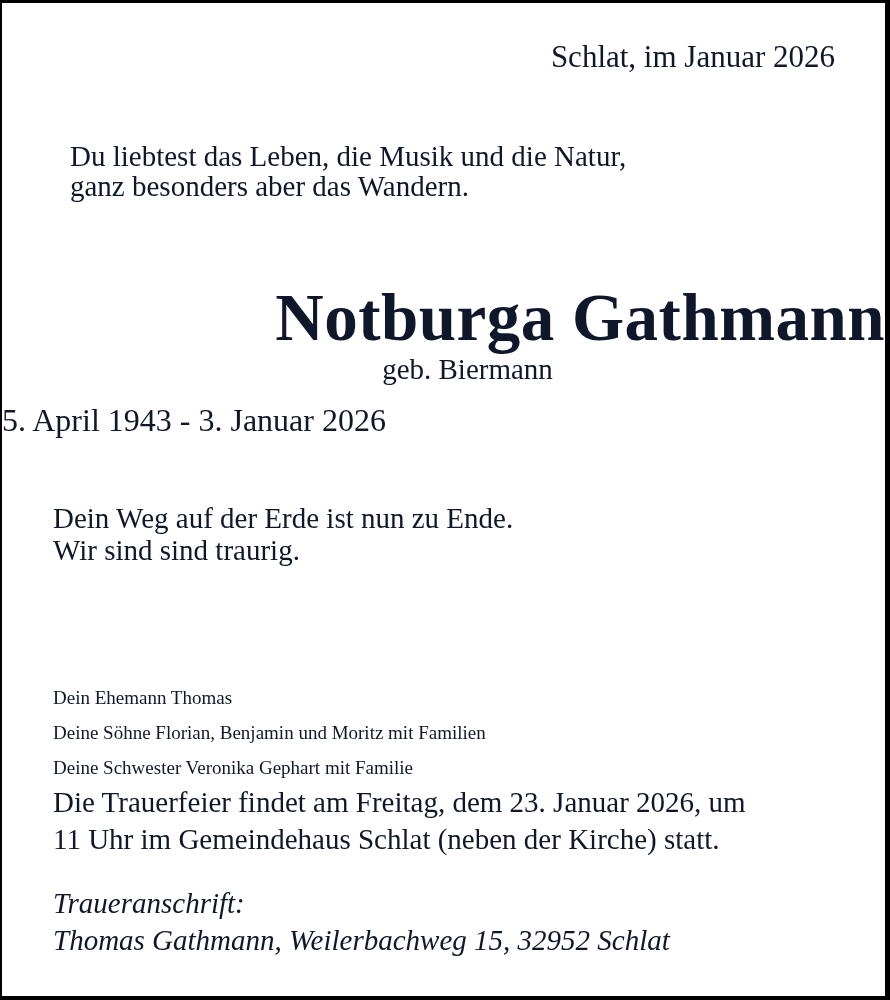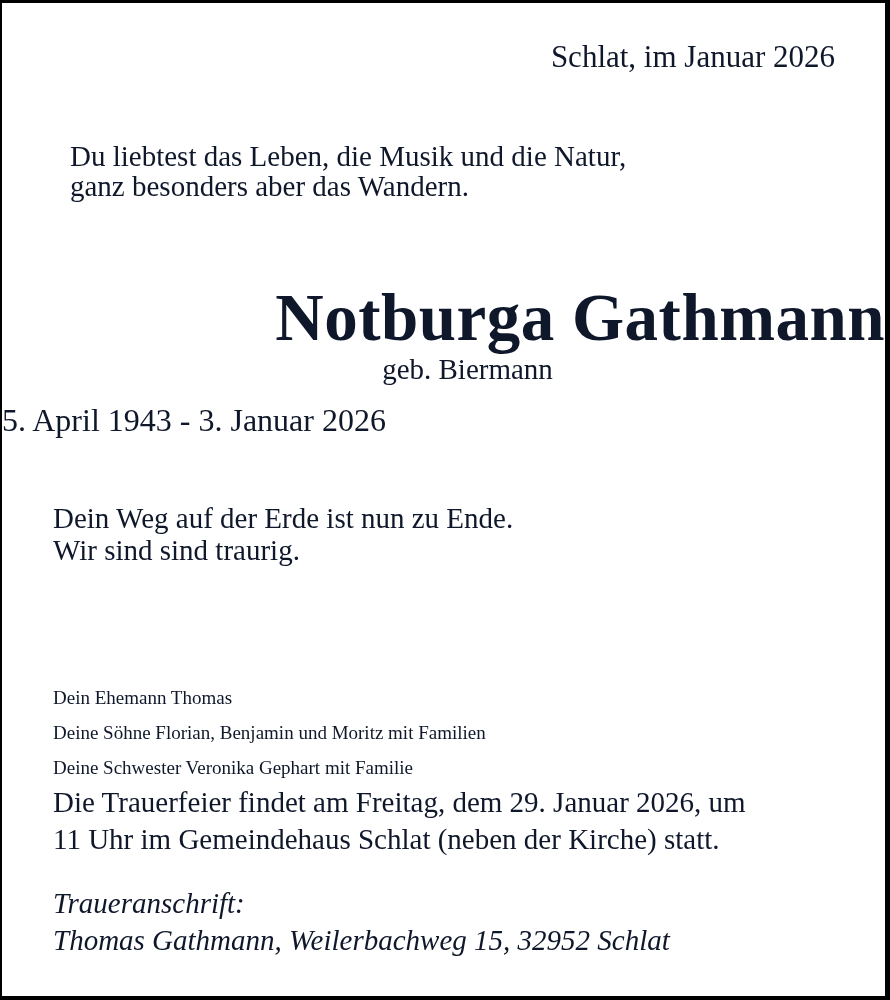--- a/index.html
+++ b/index.html
@@ -115,21 +115,21 @@
     <div>Wir sind sind traurig.</div>
   </div>
 
   <div class="block mourners">
     <div>Dein Ehemann Thomas</div>
     <div>Deine Söhne Florian, Benjamin und Moritz mit Familien</div>
     <div>Deine Schwester Veronika Gephart mit Familie</div>
   </div>
 
   <div class="block service">
-    <div>Die Trauerfeier findet am Freitag, dem 29. Januar 2026, um</div>
+    <div>Die Trauerfeier findet am Freitag, dem 23. Januar 2026, um</div>
     <div>11 Uhr im Gemeindehaus Schlat (neben der Kirche) statt.</div>
   </div>
 
   <div class="block condolence">
     <div>Traueranschrift:</div>
     <div>Thomas Gathmann, Weilerbachweg 15, 32952 Schlat</div>
   </div>
 
 </div>
 

